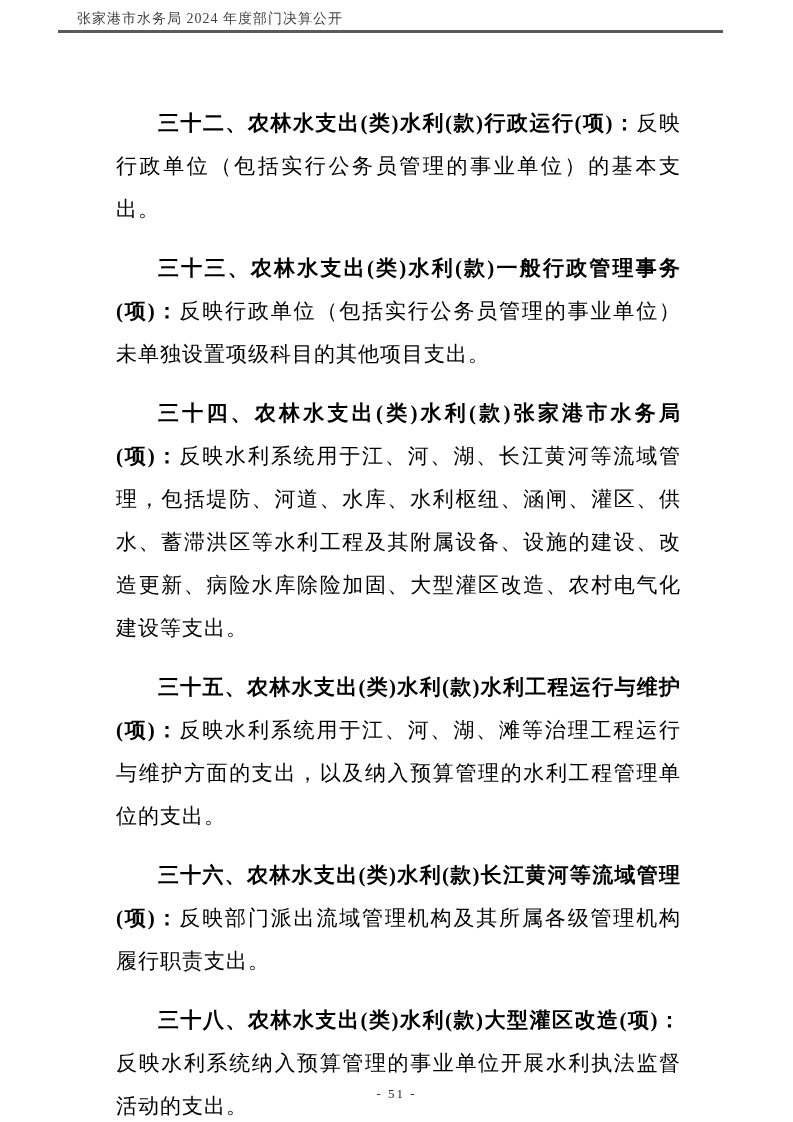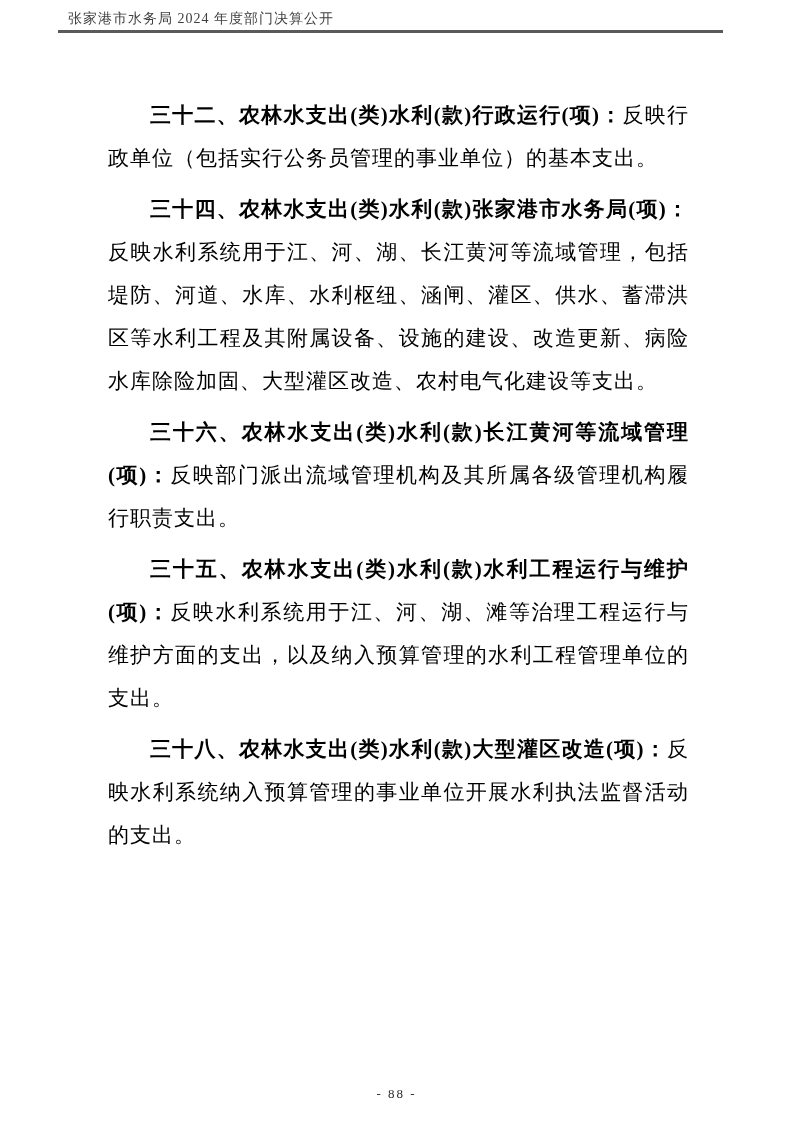--- a/index.html
+++ b/index.html
@@ -16,21 +16,21 @@
   }
   .page {
     position: relative;
     width: 793px;
     height: 1122px;
     background: var(--page-bg, #ffffff);
     overflow: hidden;
   }
   .doc-header-title {
     position: absolute;
-    left: 68px;
+    left: 77px;
     top: 10px;
     font-size: 14px;
     line-height: 18px;
     letter-spacing: 1px;
     color: var(--header-text, #3f3f3f);
     white-space: nowrap;
   }
   .doc-header-rule {
     position: absolute;
     left: 58px;
@@ -44,21 +44,21 @@
     left: 100px;
     top: 86px;
     width: 597px;
     font-size: 21px;
     line-height: 43px;
     color: var(--body-text, #000000);
     text-align: justify;
     text-justify: inter-ideograph;
   }
   .doc-content p {
-    margin: 8px;
+    margin: 16px;
     padding: 0;
     text-indent: 2em;
     letter-spacing: 1px;
   }
   .para-heading {
     font-weight: bold;
   }
   .doc-footer-page-number {
     position: absolute;
     left: 0;
@@ -74,26 +74,27 @@
 <body>
 
 <div class="page">
 
   <div class="doc-header-title">张家港市水务局 2024 年度部门决算公开</div>
   <div class="doc-header-rule"></div>
 
   <main class="doc-content">
     <p><span class="para-heading">三十二、农林水支出(类)水利(款)行政运行(项)：</span><span class="para-body">反映行政单位（包括实行公务员管理的事业单位）的基本支出。</span></p>
 
+    <p><span class="para-heading">三十三、农林水支出(类)水利(款)一般行政管理事务(项)：</span><span class="para-body">反映行政单位（包括实行公务员管理的事业单位）未单独设置项级科目的其他项目支出。</span></p>
 
     <p><span class="para-heading">三十四、农林水支出(类)水利(款)张家港市水务局(项)：</span><span class="para-body">反映水利系统用于江、河、湖、长江黄河等流域管理，包括堤防、河道、水库、水利枢纽、涵闸、灌区、供水、蓄滞洪区等水利工程及其附属设备、设施的建设、改造更新、病险水库除险加固、大型灌区改造、农村电气化建设等支出。</span></p>
 
+    <p><span class="para-heading">三十五、农林水支出(类)水利(款)水利工程运行与维护(项)：</span><span class="para-body">反映水利系统用于江、河、湖、滩等治理工程运行与维护方面的支出，以及纳入预算管理的水利工程管理单位的支出。</span></p>
+
     <p><span class="para-heading">三十六、农林水支出(类)水利(款)长江黄河等流域管理(项)：</span><span class="para-body">反映部门派出流域管理机构及其所属各级管理机构履行职责支出。</span></p>
-
-    <p><span class="para-heading">三十五、农林水支出(类)水利(款)水利工程运行与维护(项)：</span><span class="para-body">反映水利系统用于江、河、湖、滩等治理工程运行与维护方面的支出，以及纳入预算管理的水利工程管理单位的支出。</span></p>
 
 
     <p><span class="para-heading">三十八、农林水支出(类)水利(款)大型灌区改造(项)：</span><span class="para-body">反映水利系统纳入预算管理的事业单位开展水利执法监督活动的支出。</span></p>
   </main>
 
-  <div class="doc-footer-page-number">- 88 -</div>
+  <div class="doc-footer-page-number">- 51 -</div>
 
 </div>
 
 </body></html>

